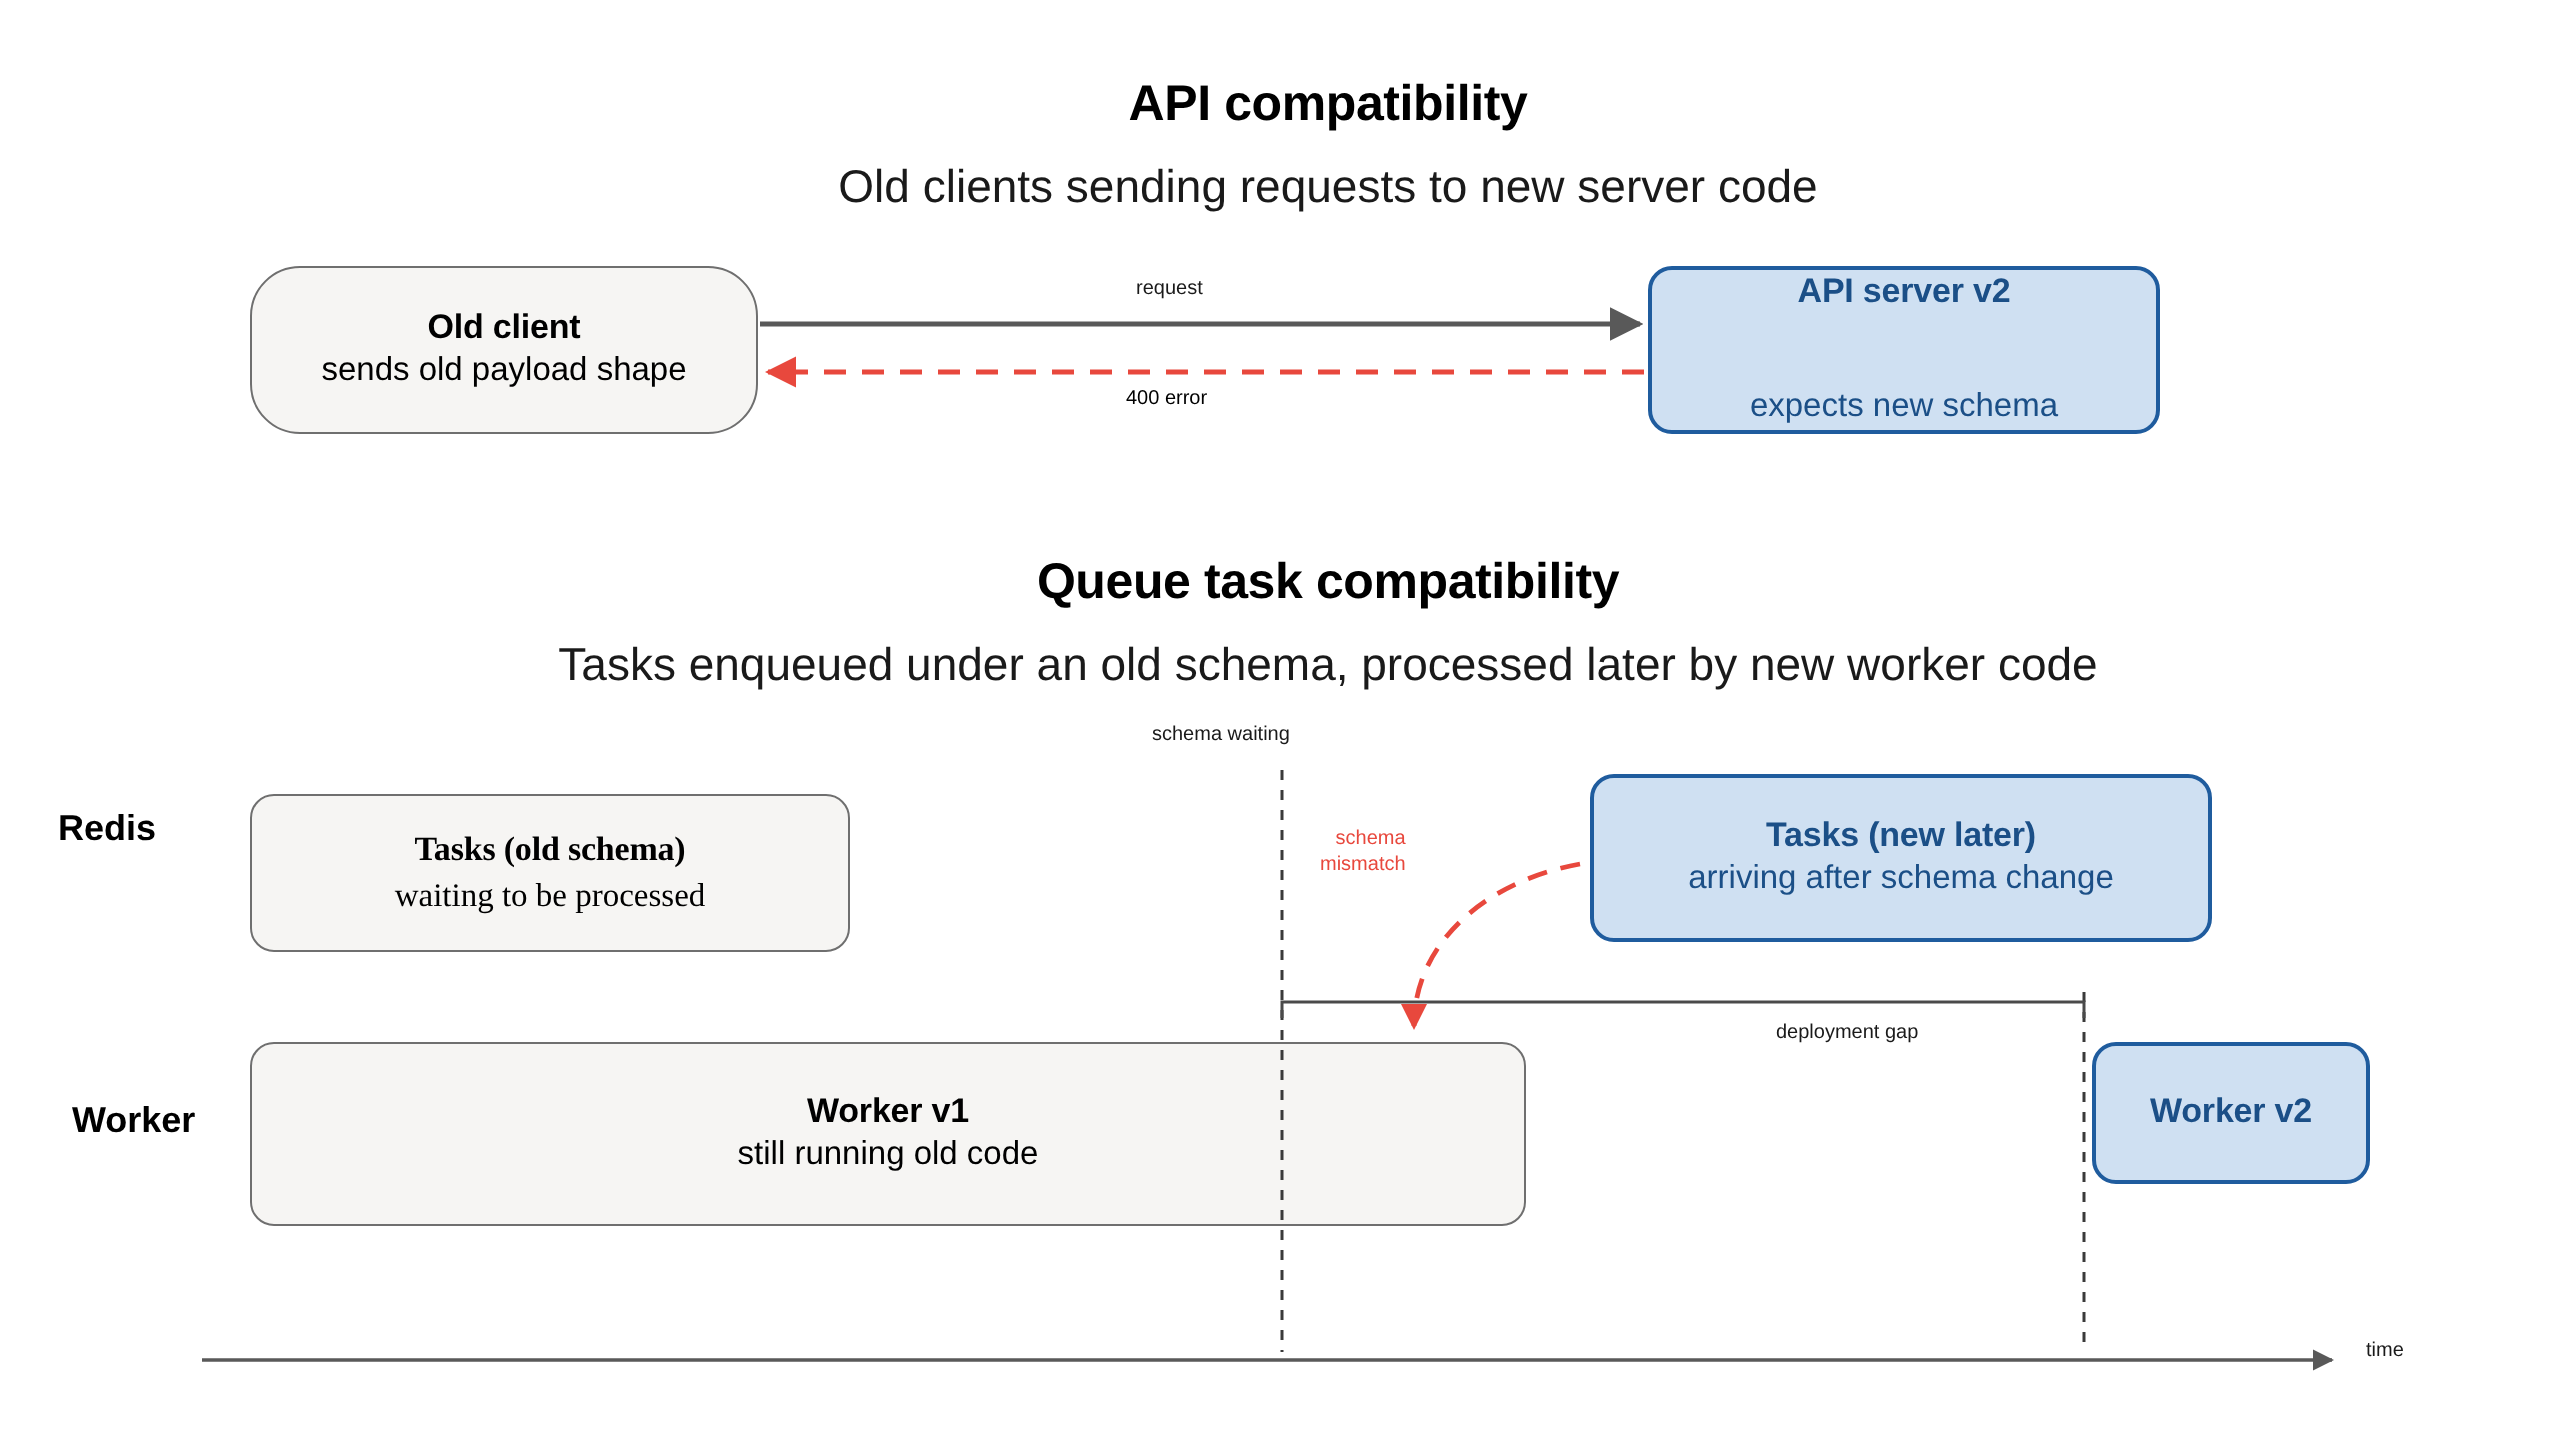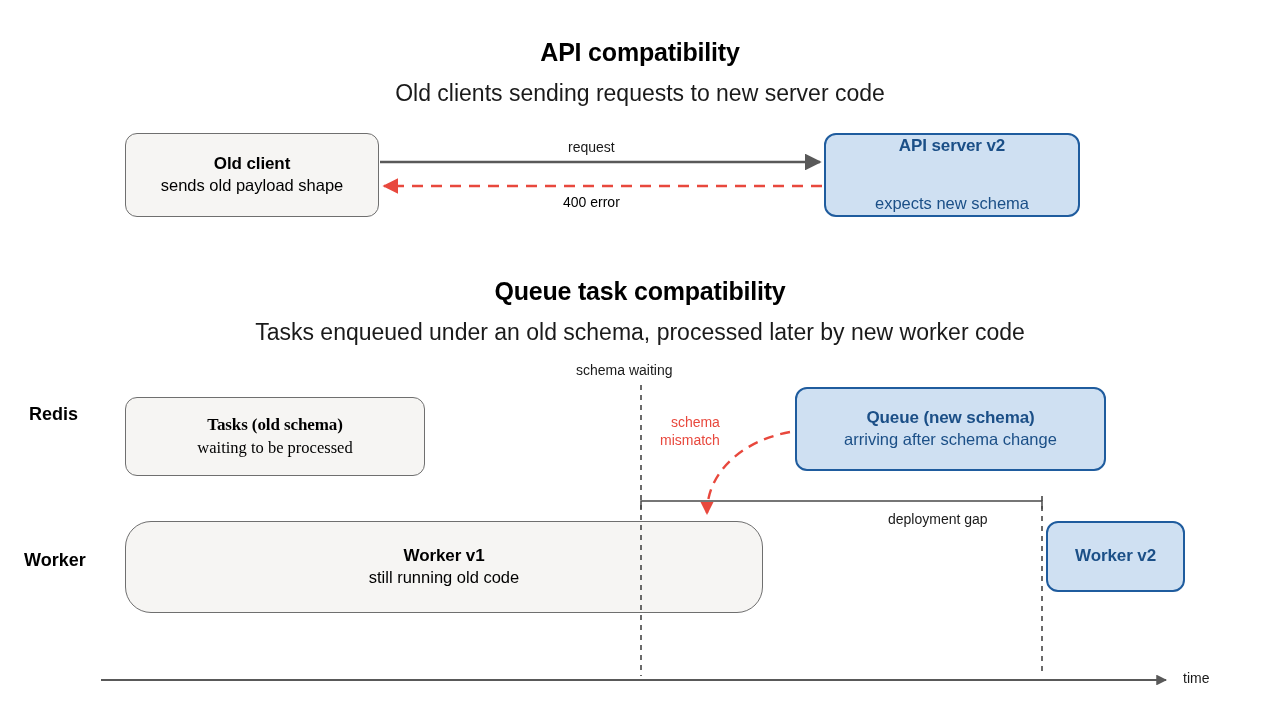--- a/index.html
+++ b/index.html
@@ -12,20 +12,21 @@
     height: 720px;
     position: relative;
     overflow: hidden;
     font-family: "Liberation Sans", sans-serif;
     color: #111111;
   }
 
   .canvas {
     position: absolute;
     inset: 0;
+    padding-left: 24px;
   }
 
   
   .section-title {
     position: absolute;
     width: 100%;
     text-align: center;
     font-weight: bold;
     font-size: 25px;
     letter-spacing: -0.2px;
@@ -68,41 +69,41 @@
     background: #f6f5f3;
     border: 1.6px solid #6f6f6f;
     color: #000000;
   }
   .node.blue {
     background: #cfe0f2;
     border: 2px solid #1f5c9e;
     color: #1b4f87;
   }
 
-  #old-client   { left: 125px; top: 133px; width: 254px; height: 84px; }
+  #old-client   { left: 125px; top: 133px; width: 254px; height: 84px; border-radius: 25px; }
   #api-server   { left: 824px; top: 133px; width: 256px; height: 84px; justify-content: space-between; }
   #tasks-old    { left: 125px; top: 397px; width: 300px; height: 79px; font-family: Liberation Serif, serif; }
   #tasks-new    { left: 795px; top: 387px; width: 311px; height: 84px; }
-  #worker-v1    { left: 125px; top: 521px; width: 638px; height: 92px; border-radius: 26px; }
+  #worker-v1    { left: 125px; top: 521px; width: 638px; height: 92px; }
   #worker-v2    { left: 1046px; top: 521px; width: 139px; height: 71px; }
 
   
   .row-label {
     position: absolute;
     font-weight: bold;
     font-size: 18px;
     color: #000000;
   }
   #lbl-redis  { left: 29px; top: 404px; }
-  #lbl-worker { left: 24px; top: 550px; text-align: right; }
+  #lbl-worker { left: 36px; top: 550px; text-align: right; }
 
   
   .edge-label {
     position: absolute;
-    font-size: 14px;
+    font-size: 10px;
     white-space: nowrap;
   }
   .edge-label.dark { color: #1a1a1a; }
   .edge-label.red  { color: #000000; }
 
   #lbl-request     { left: 568px; top: 139px; }
   #lbl-400         { left: 563px; top: 194px; }
   #lbl-schema-chg  { left: 576px; top: 362px; }
   #lbl-deploy-gap  { left: 888px; top: 511px; }
   #lbl-time        { left: 1183px; top: 670px; }
@@ -147,21 +148,21 @@
 
   <div class="row-label" id="lbl-redis">Redis</div>
   <div class="row-label" id="lbl-worker">Worker</div>
 
   <div class="node grey" id="tasks-old">
     <div class="n-title">Tasks (old schema)</div>
     <div class="n-sub">waiting to be processed</div>
   </div>
 
   <div class="node blue" id="tasks-new">
-    <div class="n-title">Queue (new schema)</div>
+    <div class="n-title">Tasks (new later)</div>
     <div class="n-sub">arriving after schema change</div>
   </div>
 
   <div class="node grey" id="worker-v1">
     <div class="n-title">Worker v1</div>
     <div class="n-sub">still running old code</div>
   </div>
 
   <div class="node blue" id="worker-v2">
     <div class="n-title">Worker v2</div>

